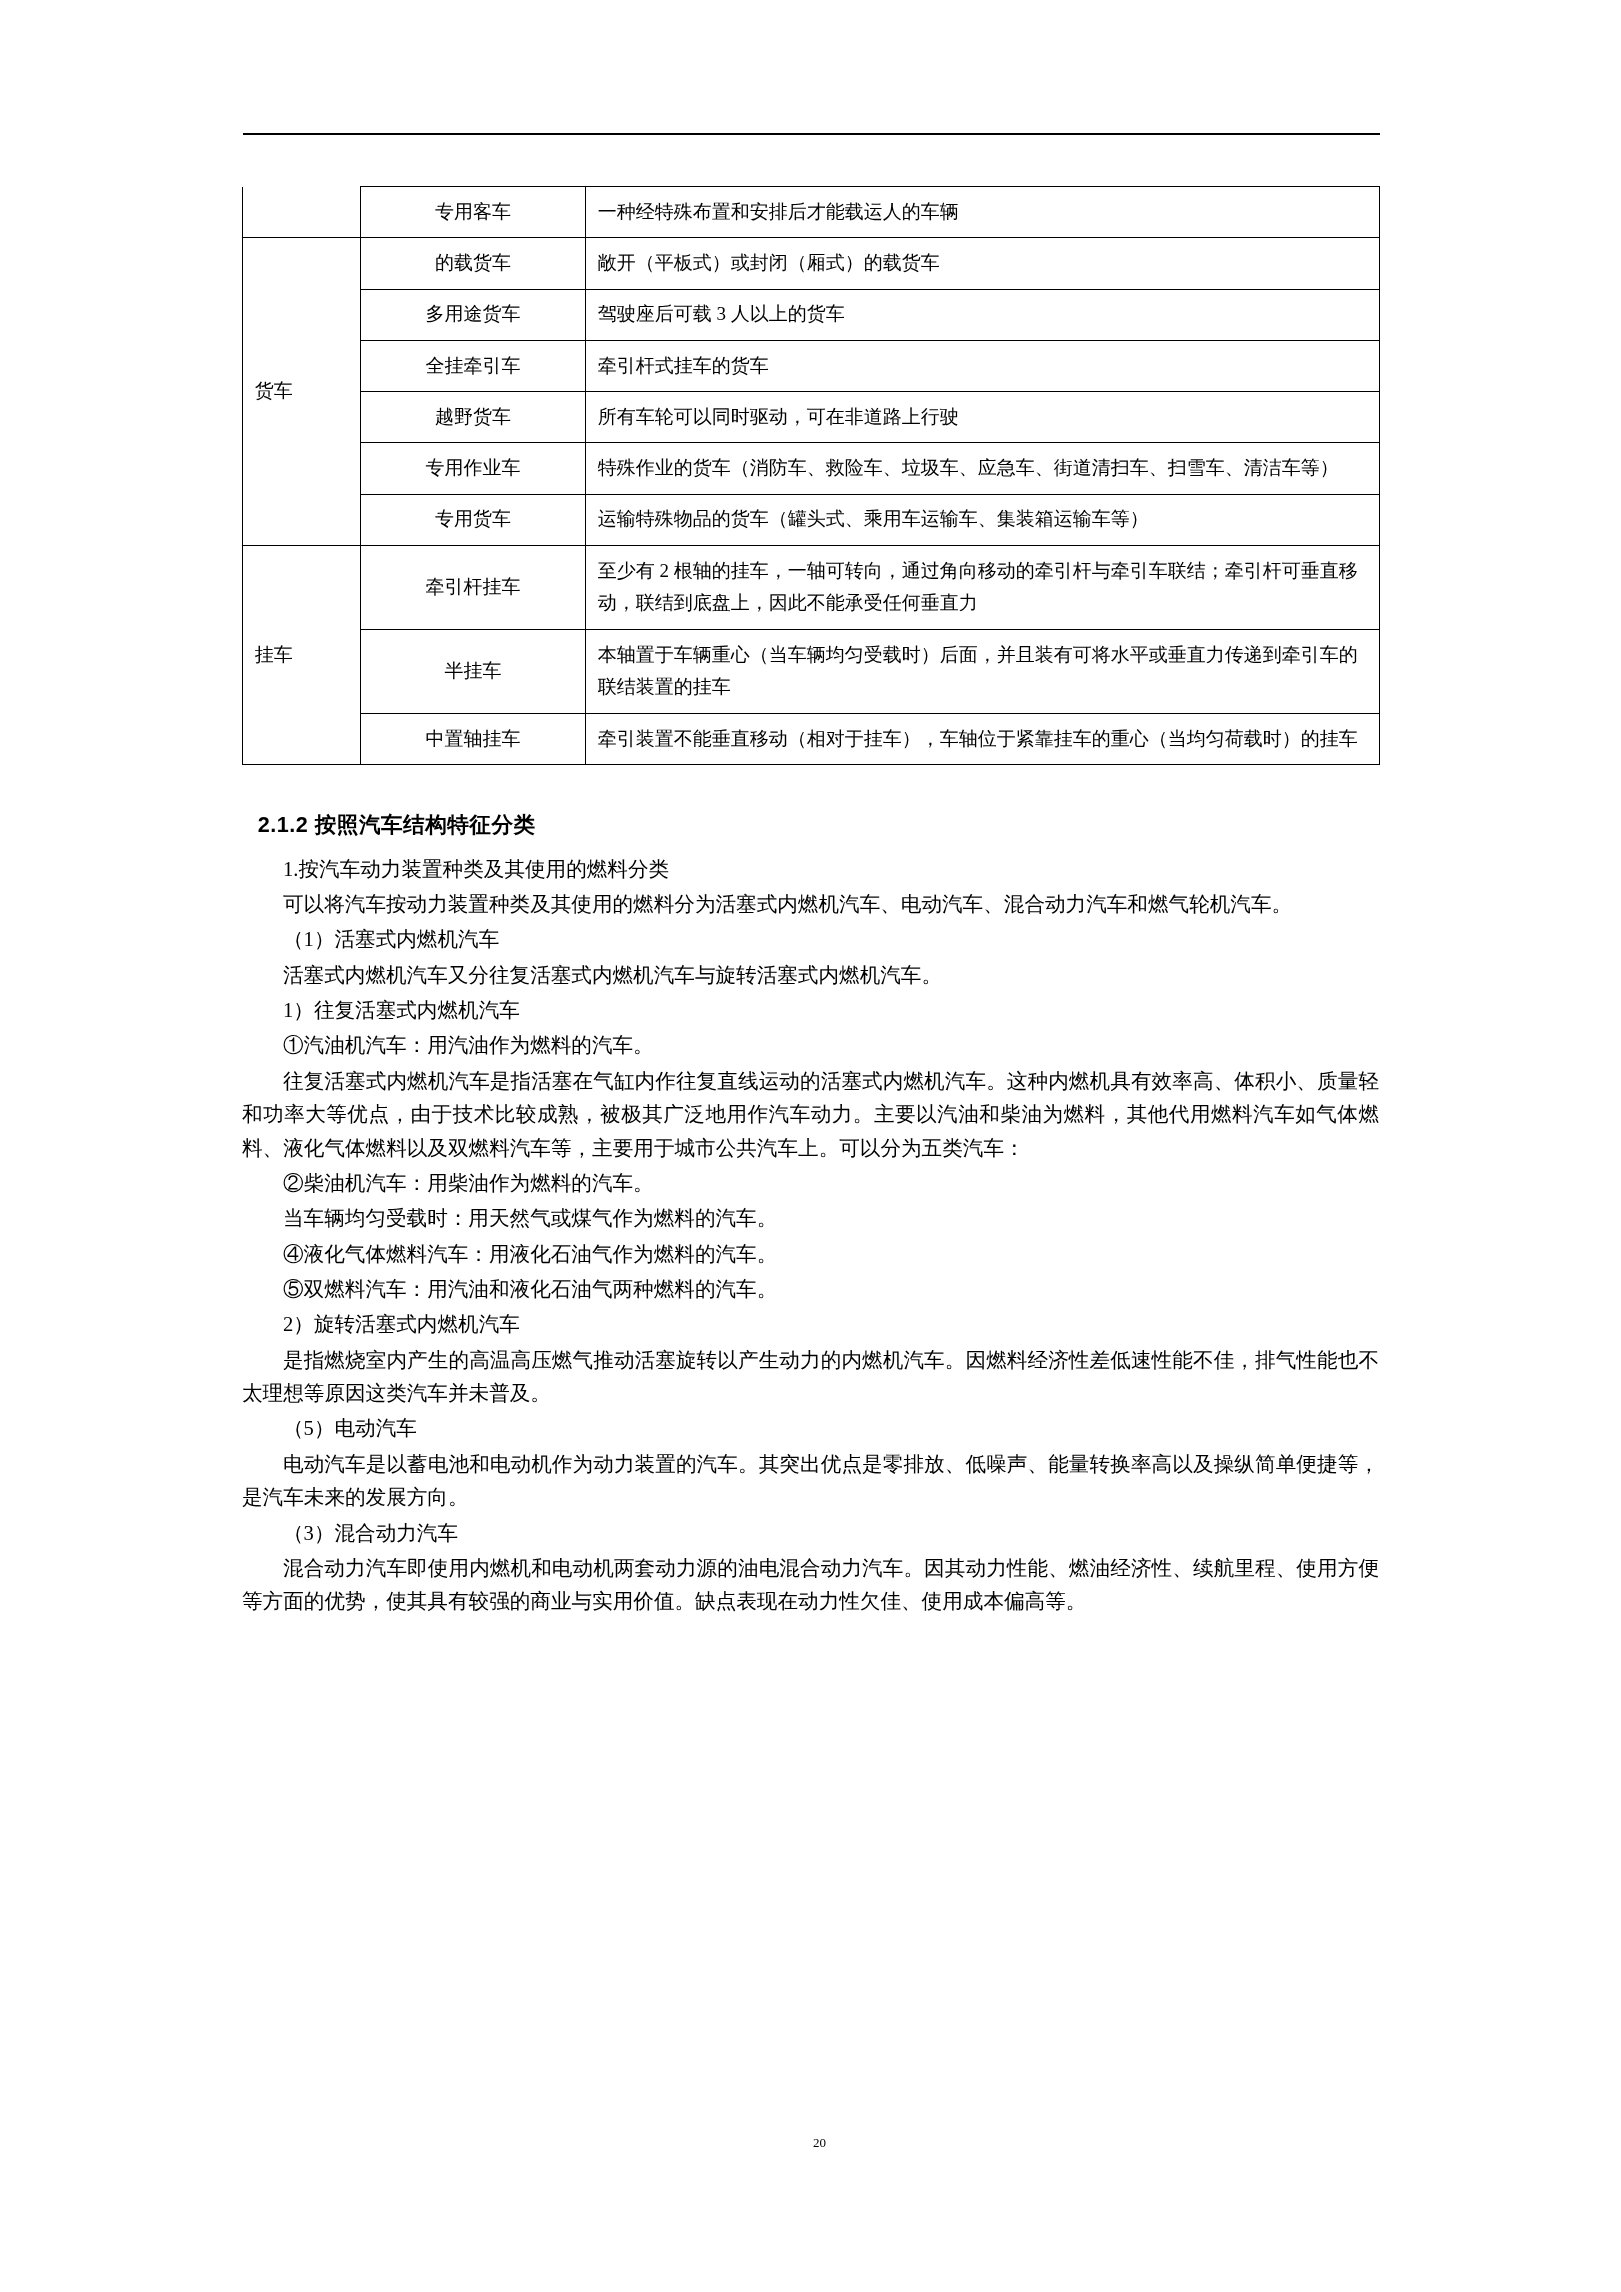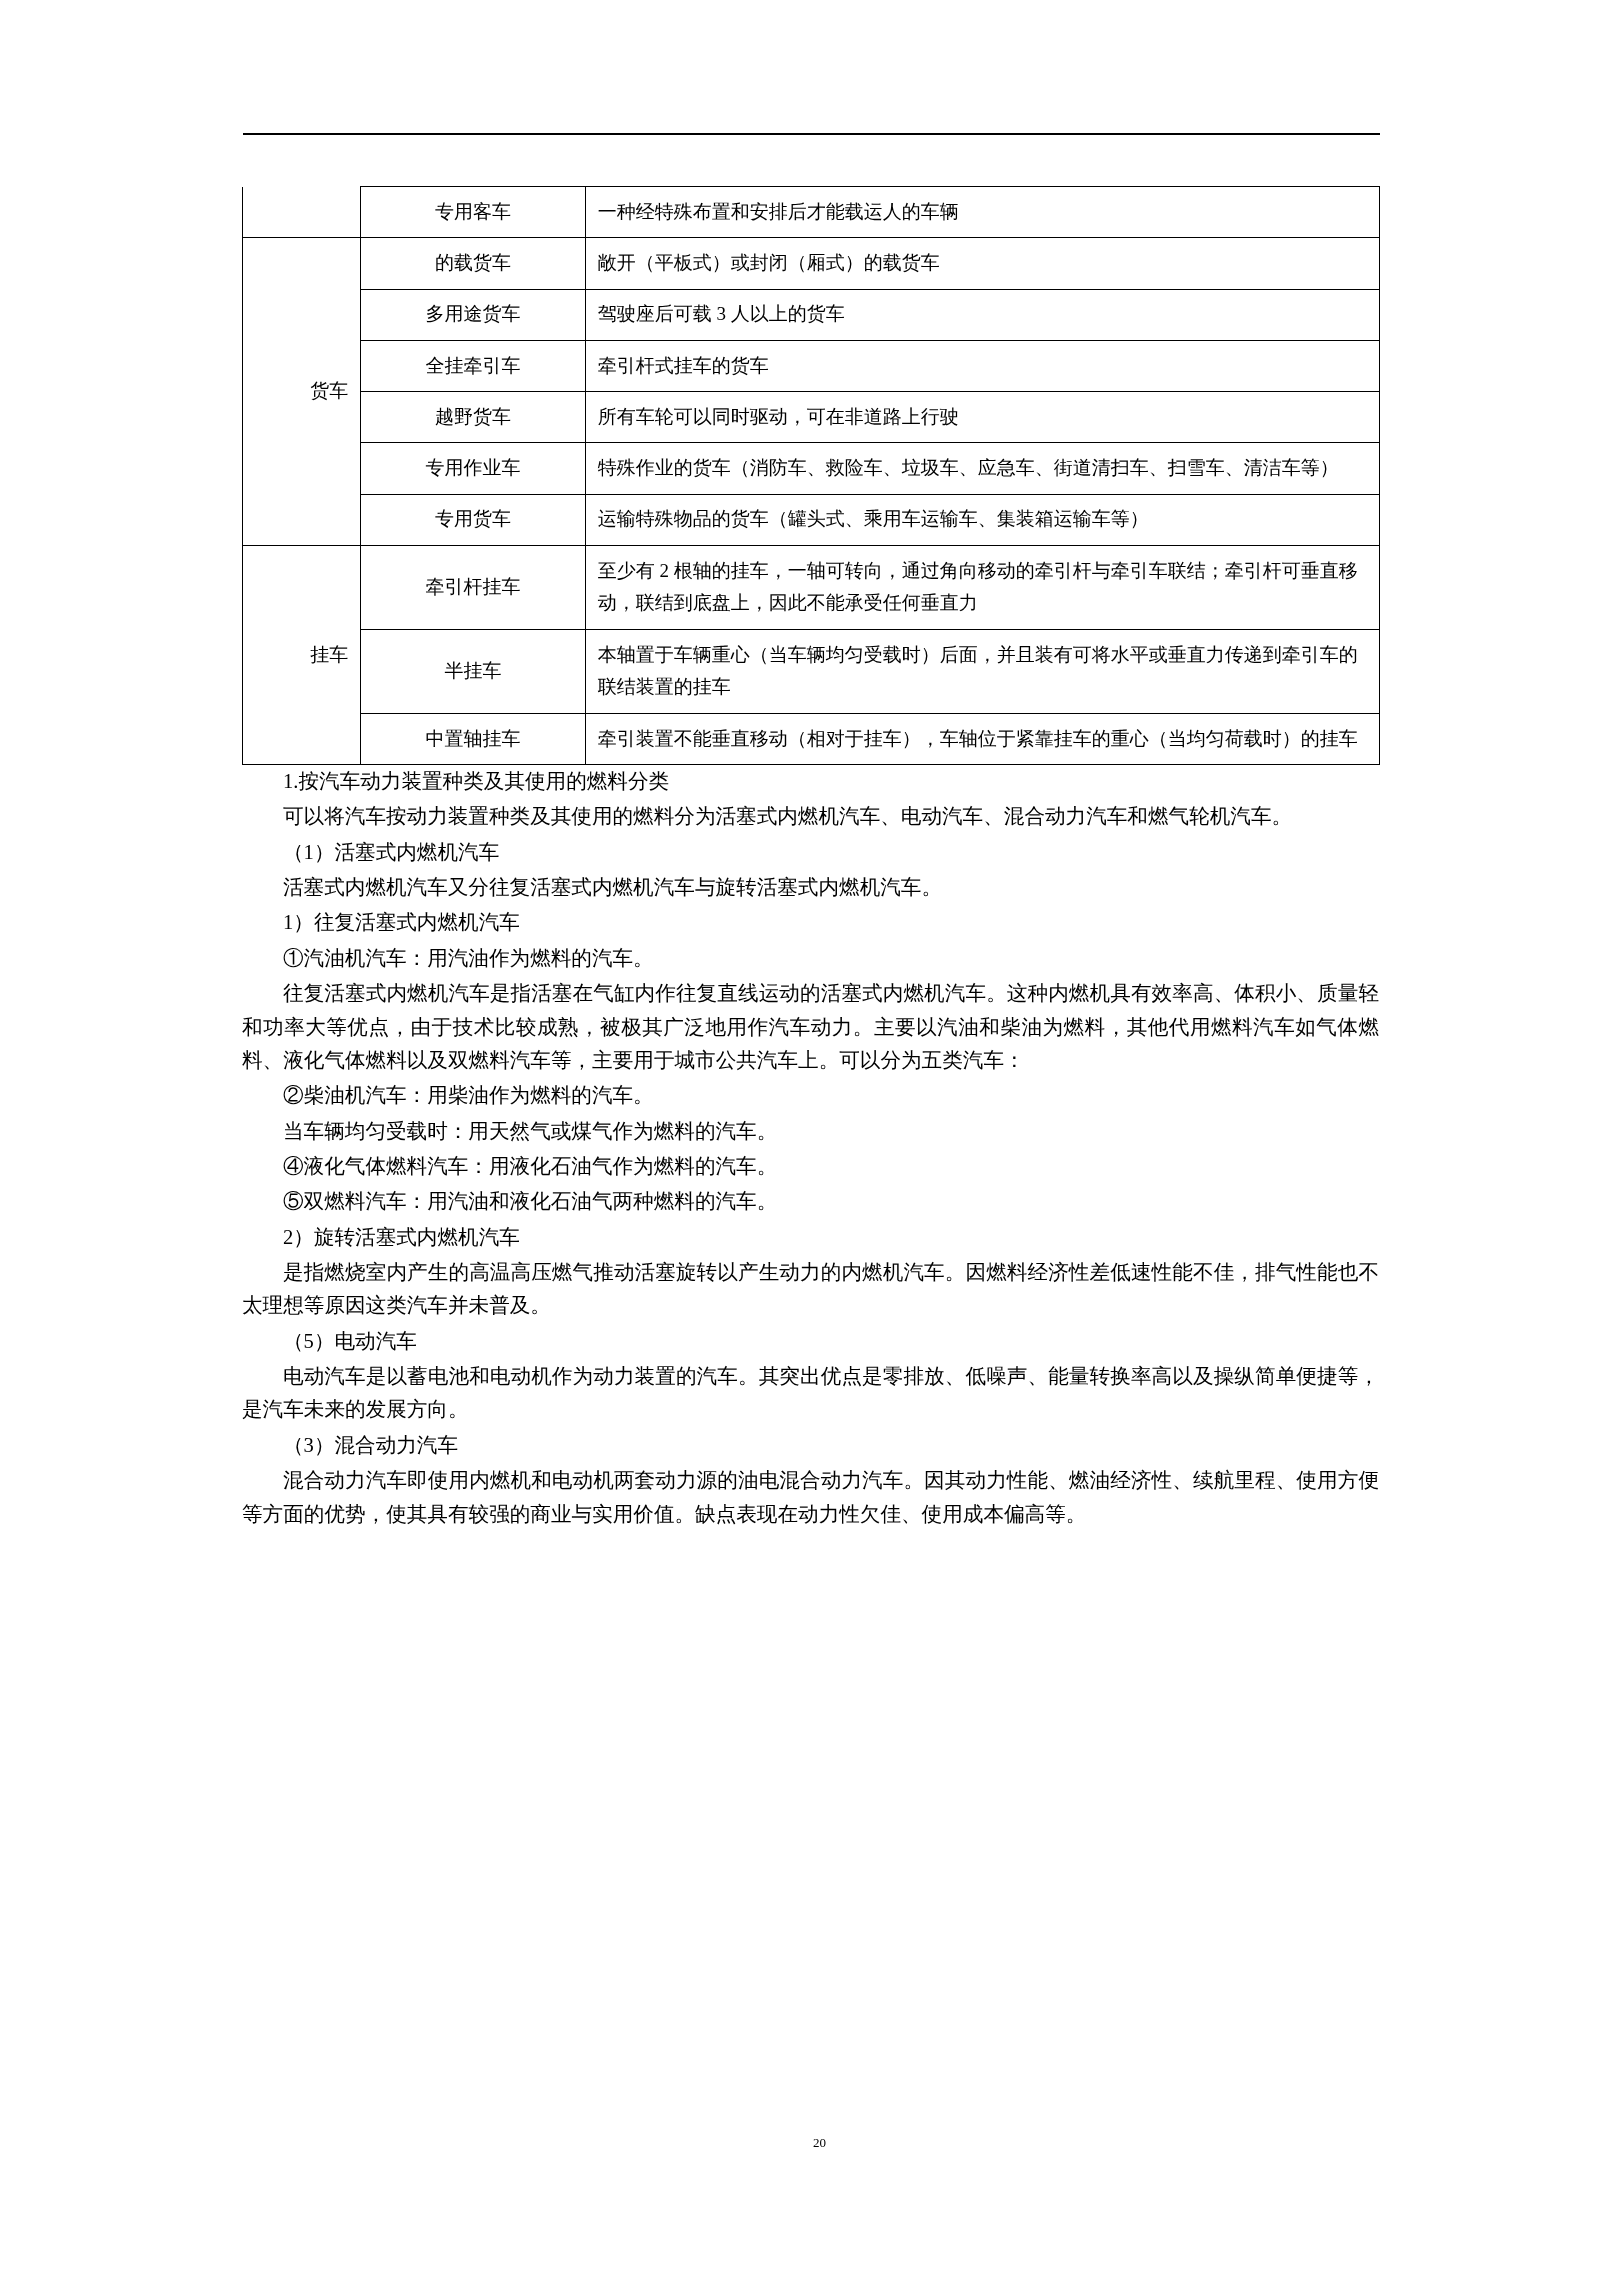--- a/index.html
+++ b/index.html
@@ -38,21 +38,21 @@
     table-layout: fixed;
   }
   table.class-table td {
     border: 1.5px solid #000;
     font-size: 19px;
     line-height: 1.72;
     padding: 8.8px 11.8px;
     vertical-align: middle;
     font-family: "Liberation Serif", "DejaVu Serif", serif;
   }
-  td.col-a { width: 118px; text-align: right; }
+  td.col-a { width: 118px; text-align: left; }
   td.col-b { width: 225px; text-align: center; }
   td.col-c { width: 794px; text-align: left; padding-left: 15.7px; }
   .blank-a { border-top: none !important; border-bottom: none !important; }
 
   
   h2.sec-head {
     font-family: "Liberation Sans", "DejaVu Sans", sans-serif;
     font-size: 21.6px;
     font-weight: bold;
     margin: 45px 0 13.7px 15.7px;
@@ -128,20 +128,21 @@
           <td class="col-b">半挂车</td>
           <td class="col-c">本轴置于车辆重心（当车辆均匀受载时）后面，并且装有可将水平或垂直力传递到牵引车的联结装置的挂车</td>
         </tr>
         <tr>
           <td class="col-b">中置轴挂车</td>
           <td class="col-c">牵引装置不能垂直移动（相对于挂车），车轴位于紧靠挂车的重心（当均匀荷载时）的挂车</td>
         </tr>
       </tbody>
     </table>
 
+    <h2 class="sec-head">2.1.2 按照汽车结构特征分类</h2>
 
     <p class="body ind1">1.按汽车动力装置种类及其使用的燃料分类</p>
     <p class="body ind1">可以将汽车按动力装置种类及其使用的燃料分为活塞式内燃机汽车、电动汽车、混合动力汽车和燃气轮机汽车。</p>
     <p class="body ind2">（1）活塞式内燃机汽车</p>
     <p class="body ind1">活塞式内燃机汽车又分往复活塞式内燃机汽车与旋转活塞式内燃机汽车。</p>
     <p class="body ind1">1）往复活塞式内燃机汽车</p>
     <p class="body ind1">①汽油机汽车：用汽油作为燃料的汽车。</p>
     <p class="body ind1">往复活塞式内燃机汽车是指活塞在气缸内作往复直线运动的活塞式内燃机汽车。这种内燃机具有效率高、体积小、质量轻和功率大等优点，由于技术比较成熟，被极其广泛地用作汽车动力。主要以汽油和柴油为燃料，其他代用燃料汽车如气体燃料、液化气体燃料以及双燃料汽车等，主要用于城市公共汽车上。可以分为五类汽车：</p>
     <p class="body ind1">②柴油机汽车：用柴油作为燃料的汽车。</p>
     <p class="body ind1">当车辆均匀受载时：用天然气或煤气作为燃料的汽车。</p>

